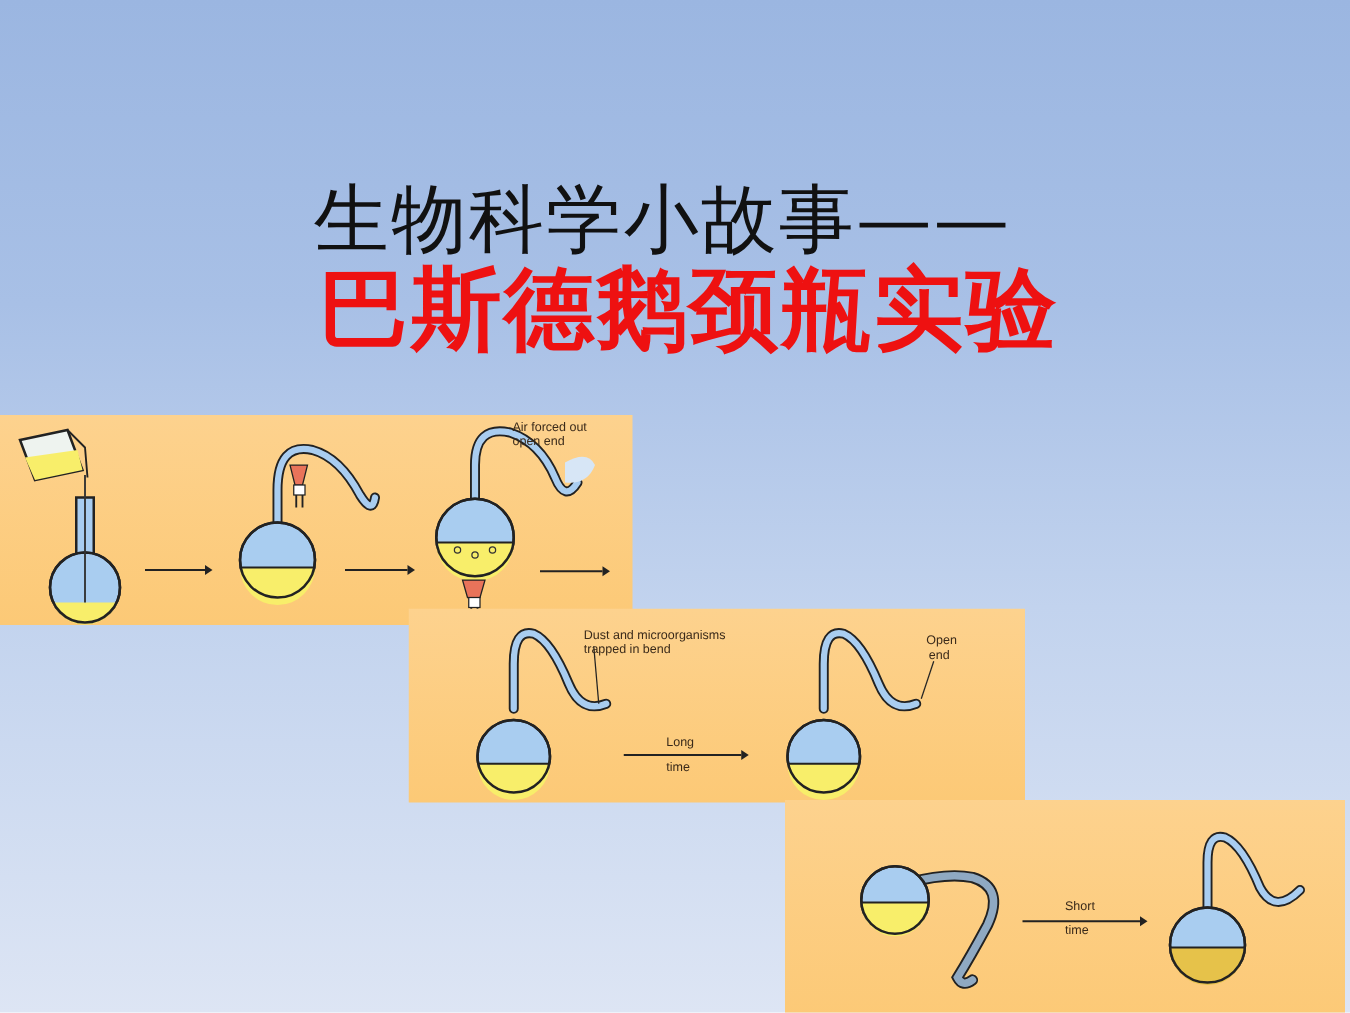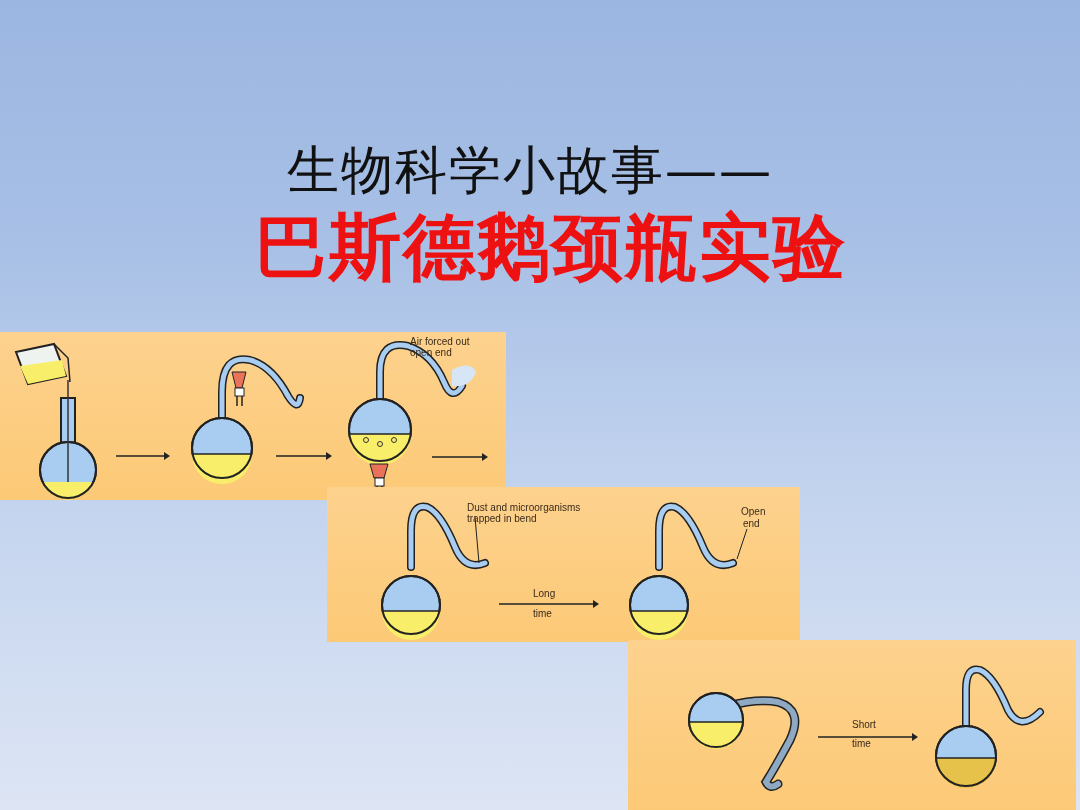--- a/index.html
+++ b/index.html
@@ -4,21 +4,21 @@
 <style>
   html, body { margin:0; padding:0; }
   body {
     width:1080px; height:810px; overflow:hidden; position:relative;
     background: linear-gradient(180deg, #9bb6e1 0%, #a8c0e6 30%, #c2d3ee 60%, #dde5f4 100%);
     font-family: "Liberation Sans", sans-serif;
   }
   .subtitle {
     position:absolute; left:0; width:1060px; top:136px; text-align:center;
     font-family: "DejaVu Serif", "Liberation Serif", serif;
-    font-size:52px; color:#111; letter-spacing:2px;
+    font-size:60px; color:#111; letter-spacing:2px;
   }
   .title {
     position:absolute; left:0; width:1070px; top:200px; text-align:center;
     font-family: "DejaVu Serif", "Liberation Serif", serif;
     font-weight:bold; font-size:72px; color:#ee1111; letter-spacing:2px;padding-left:16px;
   }
   .panel {
     position:absolute;
     background: linear-gradient(180deg, #fdd28e 0%, #fcc976 100%);
     overflow:hidden;
@@ -82,21 +82,21 @@
       <line x1="377" y1="154" x2="377" y2="164" stroke="#222" stroke-width="1.5"></line>
       <line x1="382" y1="154" x2="382" y2="164" stroke="#222" stroke-width="1.5"></line>
     </g>
     <line x1="432" y1="125" x2="482" y2="125" stroke="#222" stroke-width="1.5"></line>
     <polygon points="482,121 488,125 482,129" fill="#222"></polygon>
     <text class="lbl" x="410" y="13">Air forced out</text>
     <text class="lbl" x="410" y="24">open end</text>
   </svg>
 </div>
 
-<div class="panel" style="left:327px;top:487px;width:473px;height:155px;">
+<div class="panel" style="left:327px;top:487px;width:473px;height:155px;padding-left:20px;">
   <svg width="473" height="155">
     <g>
       <path d="M84,80 L84,44 Q84,16 100,20 Q114,26 128,60 Q138,84 158,76" fill="none" stroke="#222" stroke-width="8" stroke-linecap="round"></path>
       <path d="M84,80 L84,44 Q84,16 100,20 Q114,26 128,60 Q138,84 158,76" fill="none" stroke="#a9cdf0" stroke-width="5" stroke-linecap="round"></path>
       <circle cx="84" cy="118" r="29" fill="#a9cdf0" stroke="#222" stroke-width="2"></circle>
       <path d="M55,124 A29,29 0 0 0 113,124 Z" fill="#f8ee6a"></path>
       <line x1="55" y1="124" x2="113" y2="124" stroke="#222" stroke-width="1.5"></line>
       <circle cx="84" cy="118" r="29" fill="none" stroke="#222" stroke-width="2"></circle>
     </g>
     <line x1="148" y1="30" x2="152" y2="76" stroke="#222" stroke-width="1"></line>

